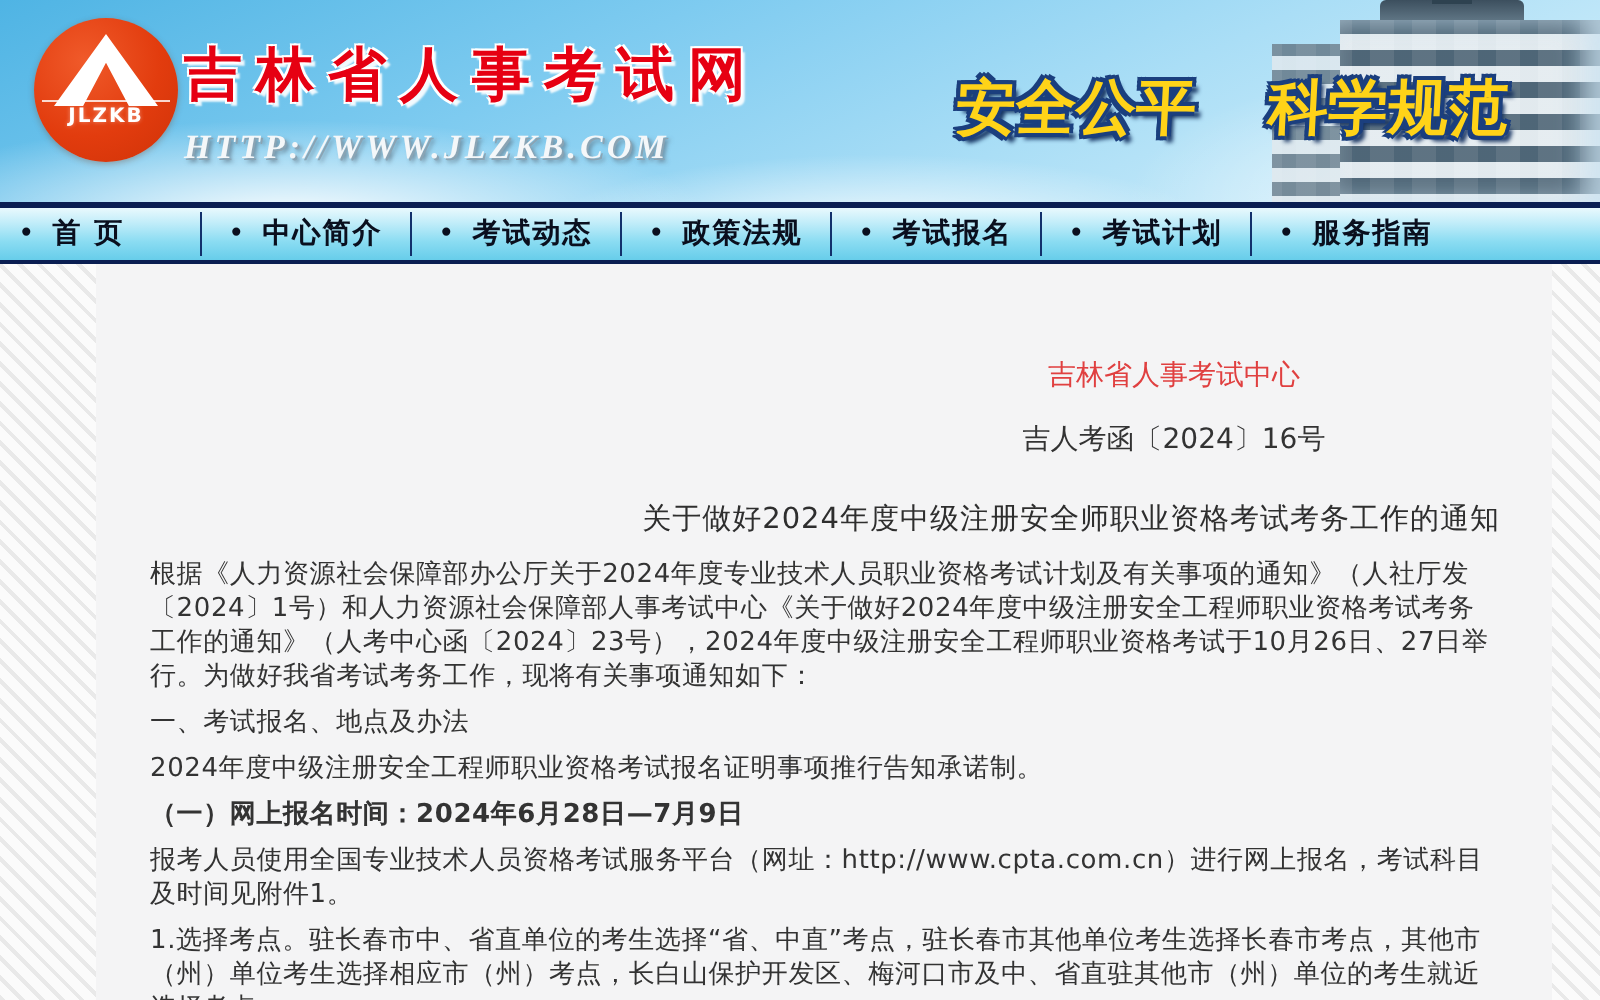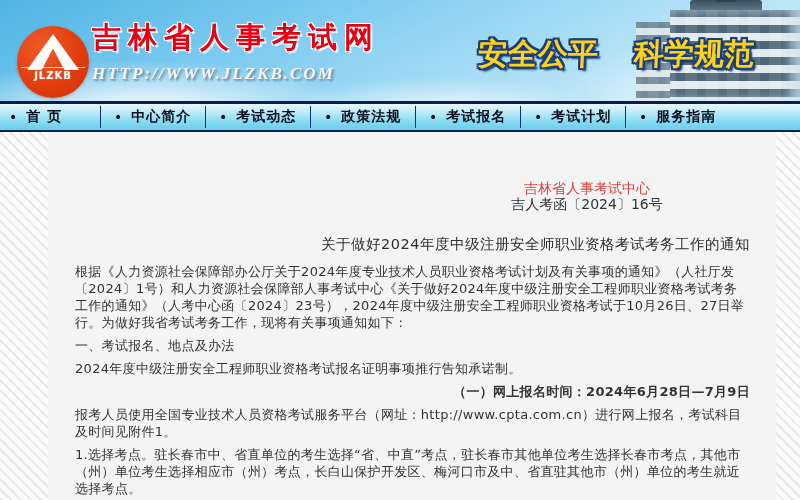--- a/index.html
+++ b/index.html
@@ -35,21 +35,21 @@
   .bld-roof{
     position:absolute; right:38px; top:0; width:72px; height:14px;
     background:linear-gradient(#3c4f5e,#6c8392); border-radius:3px 3px 0 0;
   }
   .bld-roof:before{
     content:""; position:absolute; left:26px; top:-6px; width:20px; height:8px;
     background:#2e4250; border-radius:50% 50% 0 0;
   }
 
   
-  .logo{ position:absolute; left:17px; top:26px; width:72px; height:72px; }
+  .logo{ position:absolute; left:17px; top:9px; width:72px; height:72px; }
   .logo-circle{
     position:relative; width:72px; height:72px; border-radius:50%;
     background:radial-gradient(circle at 35% 30%, #f05a2a 0%, #e23c0e 55%, #cf3208 100%);
     box-shadow:0 1px 3px rgba(120,60,30,.35);
     overflow:hidden;
   }
   .logo-peak{
     position:absolute; left:10px; top:8px; width:52px; height:36px;
     background:#fff; clip-path:polygon(50% 0%, 100% 100%, 72% 100%, 50% 40%, 28% 100%, 0% 100%);
   }
@@ -103,28 +103,28 @@
   .content-wrap{
     position:relative; width:800px; height:368px;
     background:repeating-linear-gradient(45deg,#e9e9e9 0 2px,#fbfbfb 2px 7px);
   }
   .doc-panel{
     position:absolute; left:48px; right:24px; top:0; bottom:0;
     background:#f4f4f5;
   }
   .doc{ padding:48px 26px 0 27px; color:#333; }
   .issuer-block{ margin-left:352px; width:320px; text-align:center; }
-  .issuer{ color:#e04040; font-size:14px; line-height:16px; margin-bottom:0; }
+  .issuer{ color:#e04040; font-size:14px; line-height:16px; margin-bottom:16px; }
   .docnum{ color:#333; font-size:14px; line-height:16px; margin-bottom:24px; }
   .doc-title{
     text-align:right; font-size:14.5px; font-weight:400; color:#2e2e2e;
     line-height:16px; margin-bottom:11px; letter-spacing:.5px;
   }
   .para{ font-size:13px; line-height:17px; margin-bottom:6px; letter-spacing:.3px; }
-  .para.bold{ font-weight:bold;text-align:right; }
+  .para.bold{ font-weight:bold; }
 </style>
 </head>
 <body>
 
 <div class="page">
 
   <header class="site-header">
     <div class="building">
       <div class="bld-roof"></div>
       <div class="bld-left"></div>

